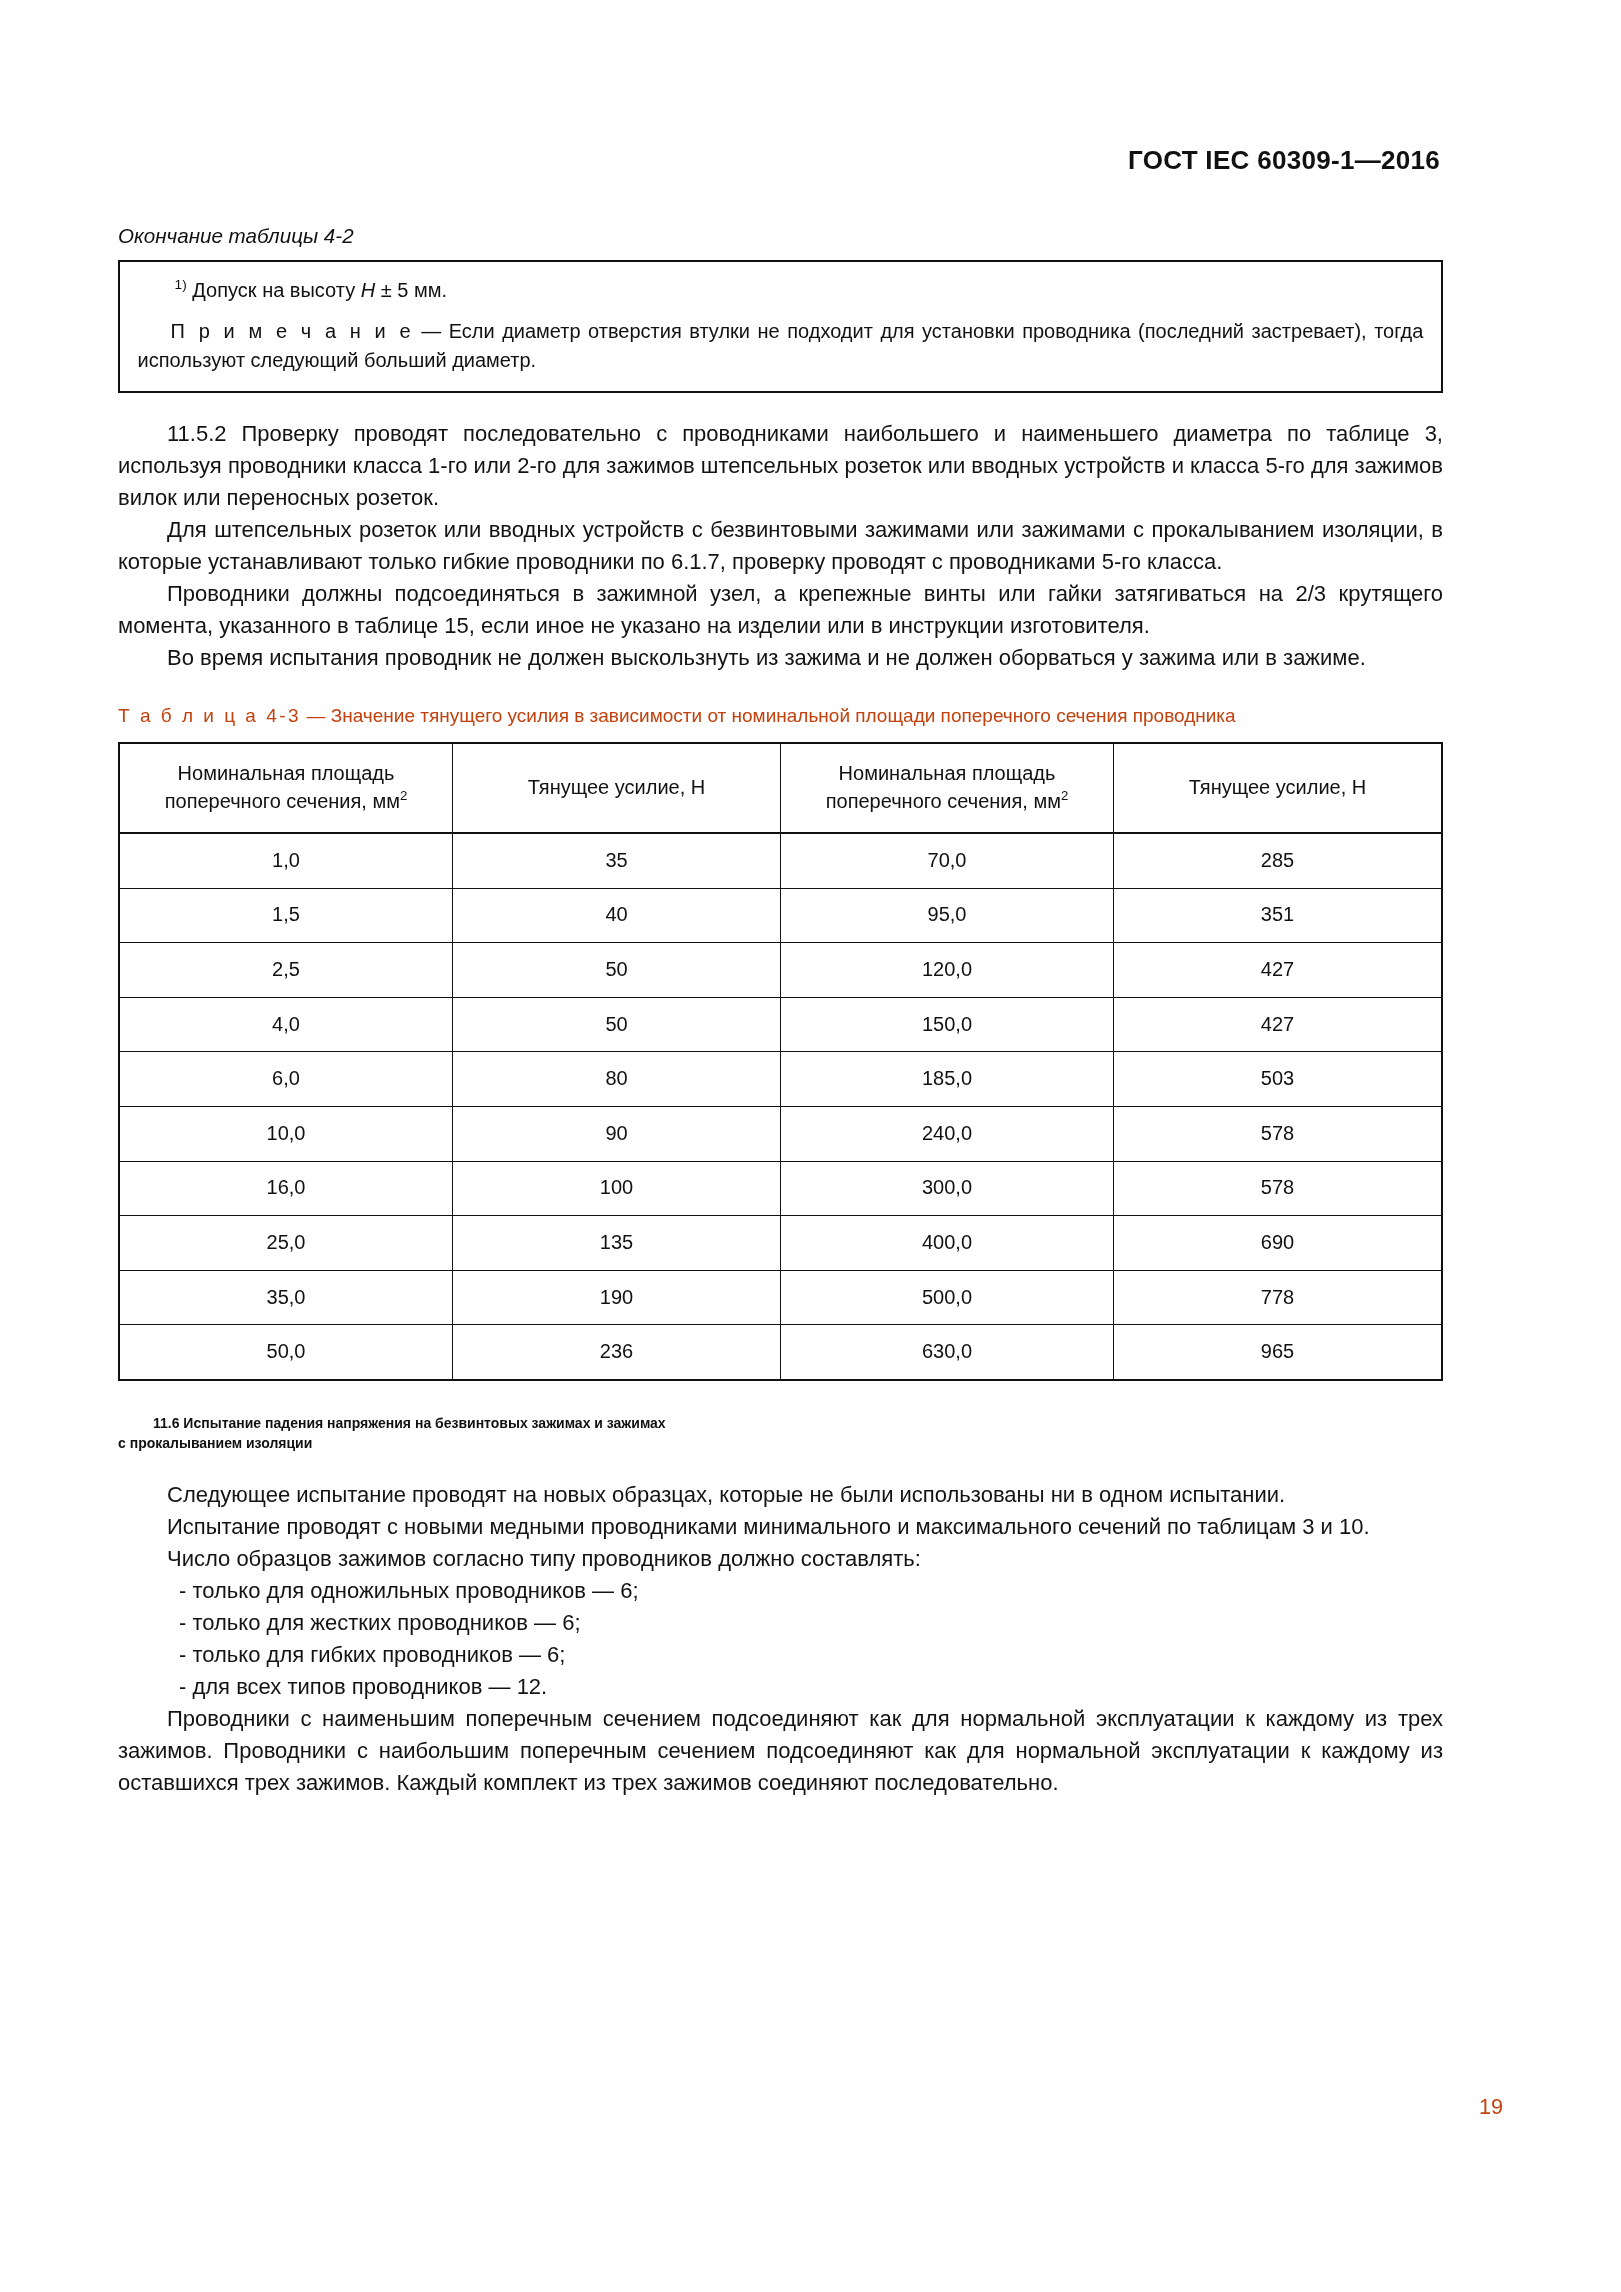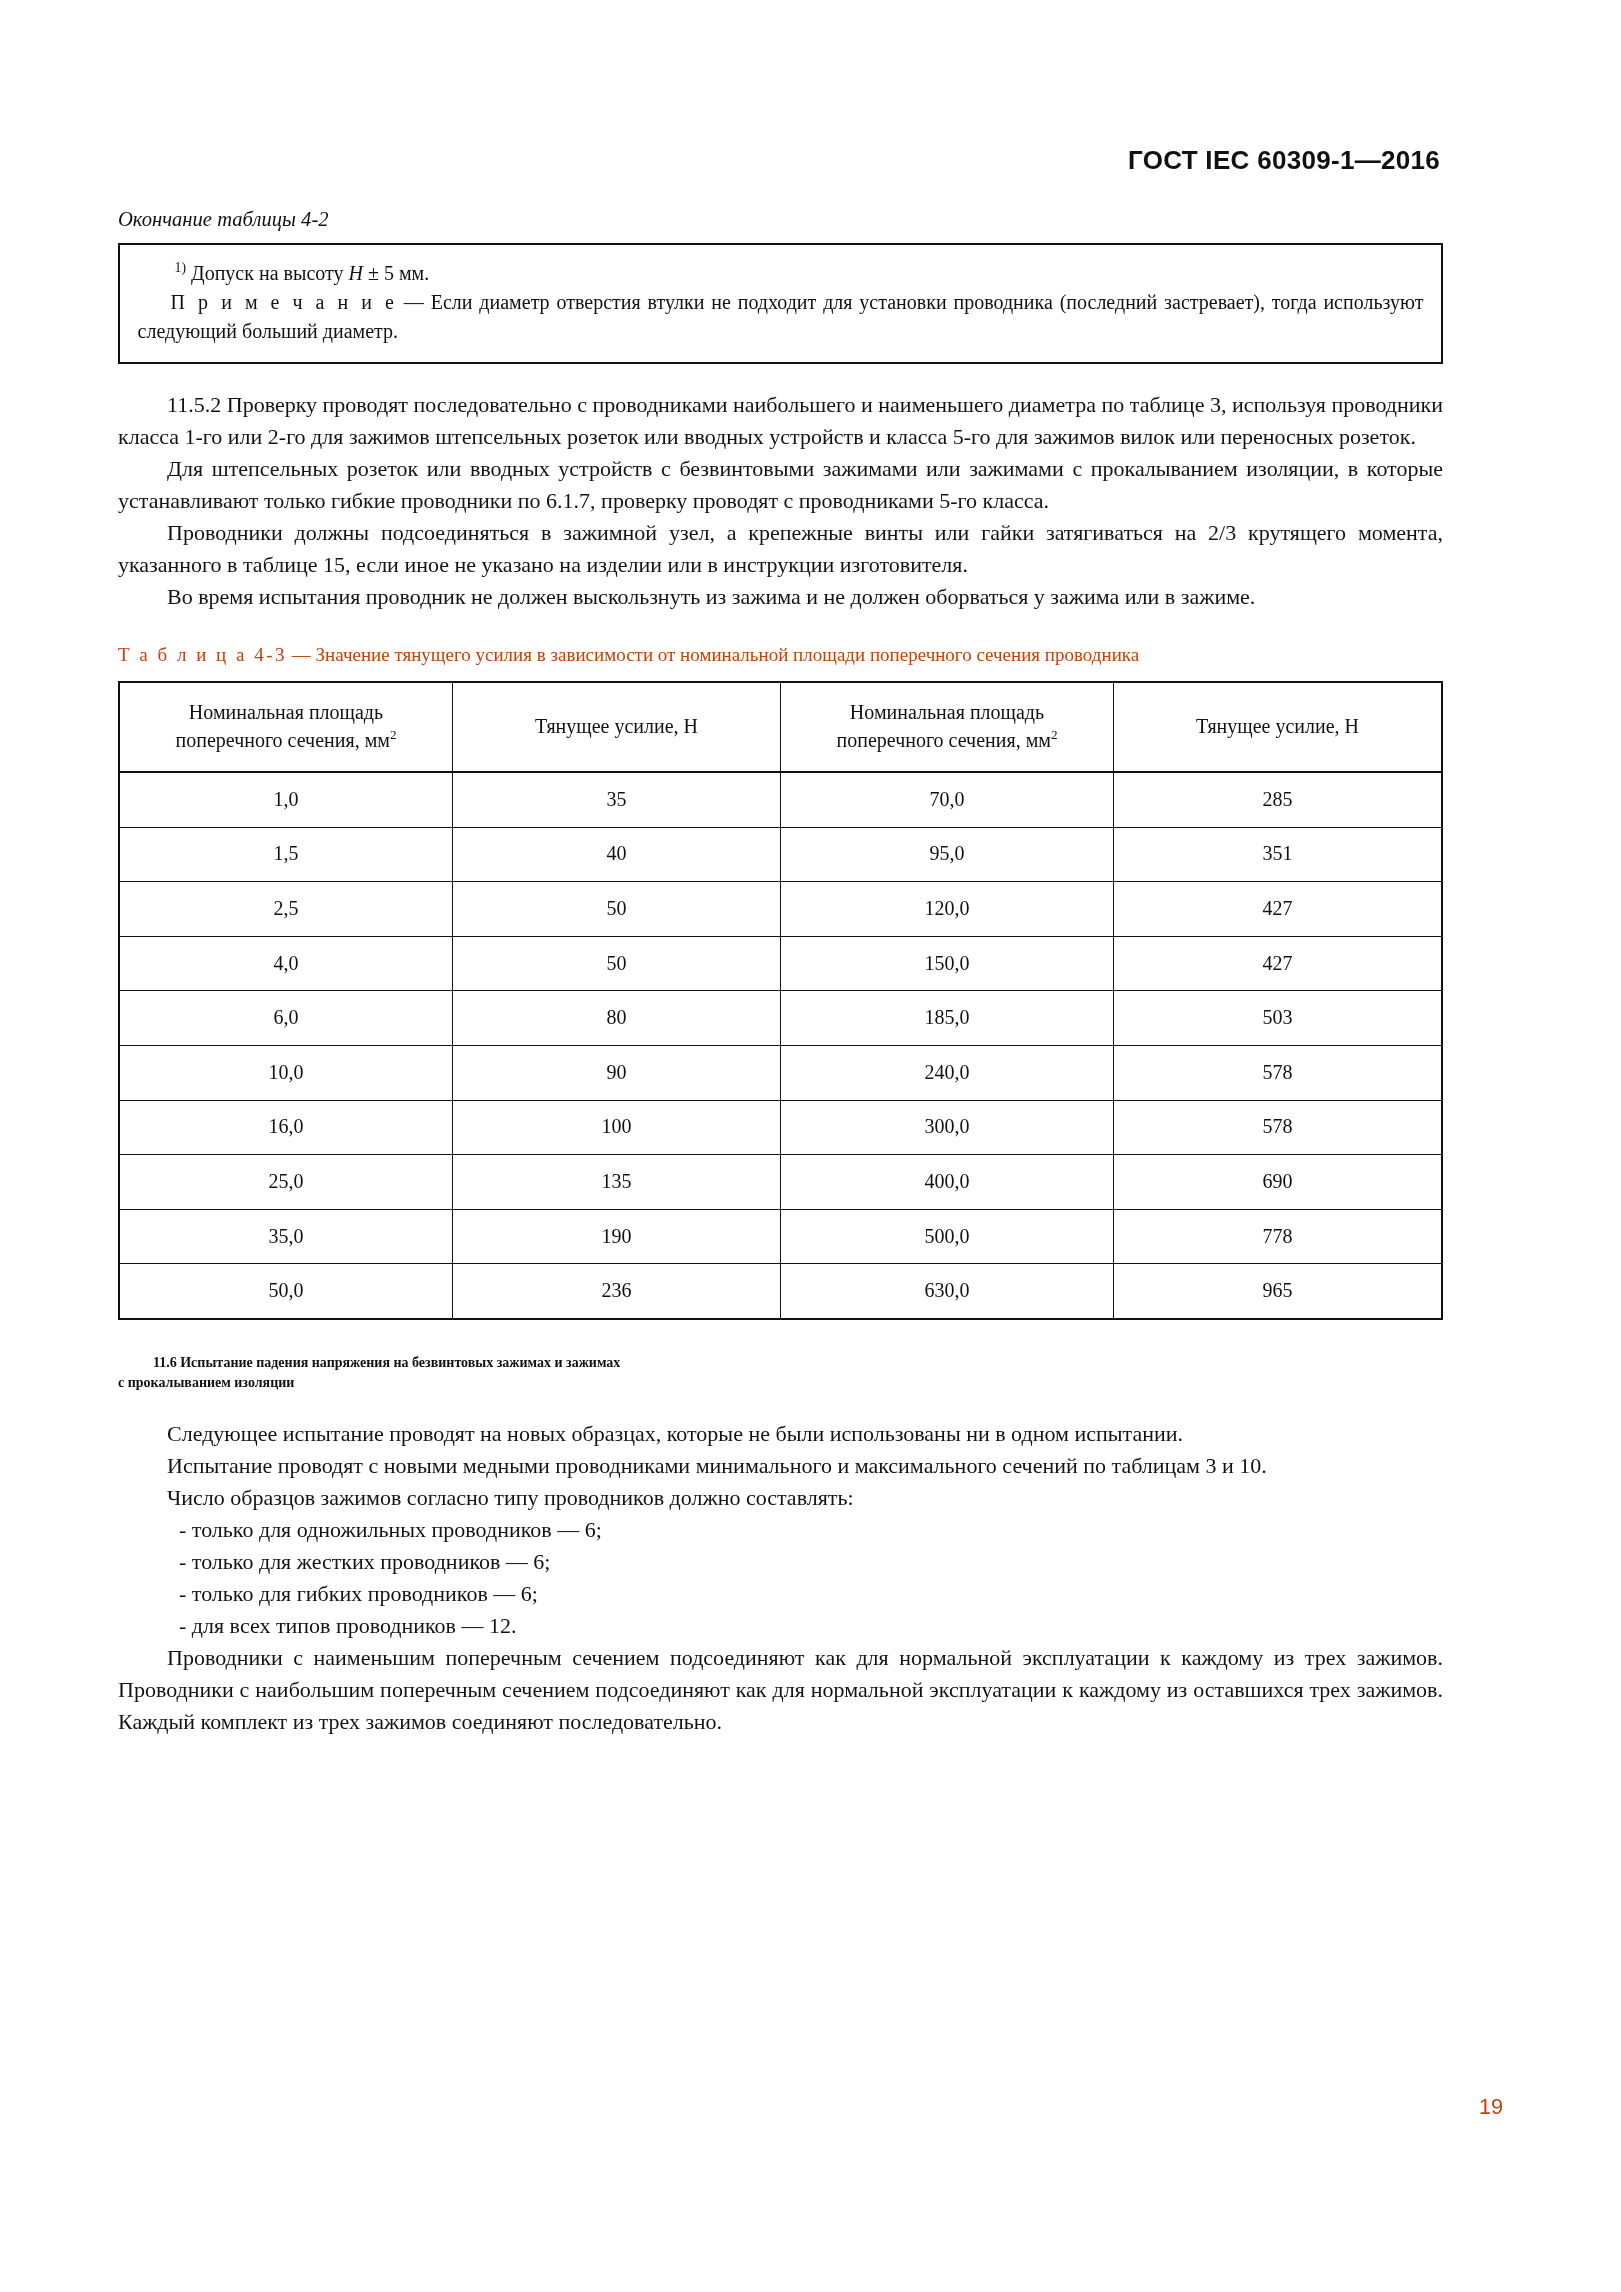--- a/index.html
+++ b/index.html
@@ -31,24 +31,23 @@
     text-align: right;
     font-size: 26px;
     font-weight: bold;
     letter-spacing: 0.3px;
     color: #111;
   }
 
   
   .content {
     position: absolute;
-    top: 208px;
+    top: 224px;
     left: 118px;
     width: 1325px;
-    font-family: Liberation Serif, serif;
   }
 
   .table-continued {
     font-style: italic;
     font-size: 20.6px;
     margin: 0 0 11.8px 0;
     color: #111;
   }
 
   
@@ -62,21 +61,21 @@
     font-size: 20px;
     line-height: 1.45;
     margin: 0;
     color: #111;
   }
   .note-line.first {
     padding-left: 37px;
     white-space: nowrap;
   }
   .note-line.second {
-    margin-top: 0;
+    margin-top: 12px;
     text-align: justify;
   }
   .note-line.second .lead-indent { padding-left: 33px; }
   sup.fn { font-size: 13.7px; vertical-align: super; }
   .ital { font-style: italic; }
   .spaced {
     letter-spacing: 3.1px;
   }
 
   

